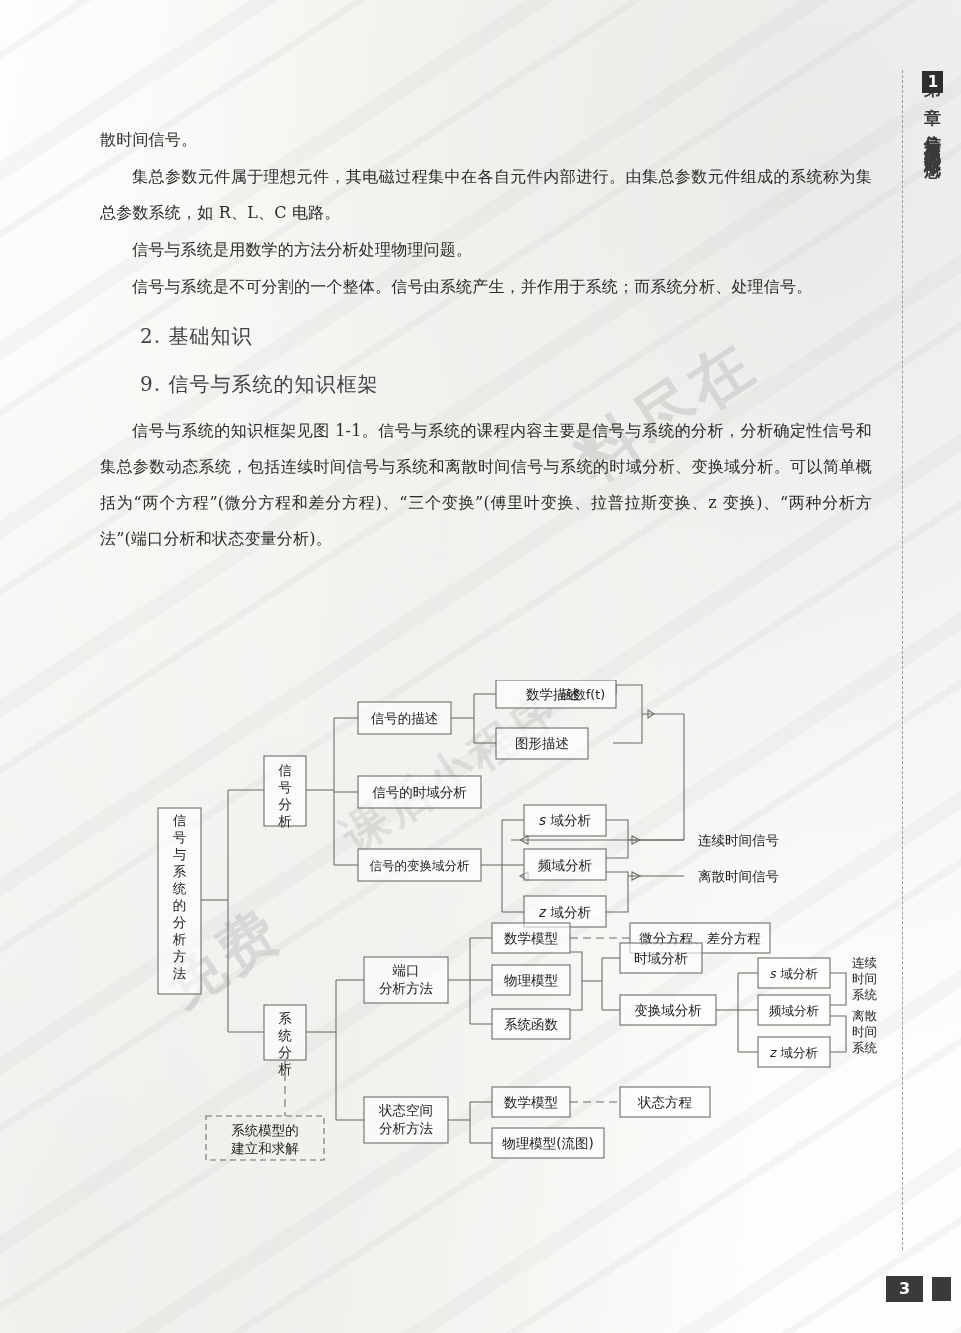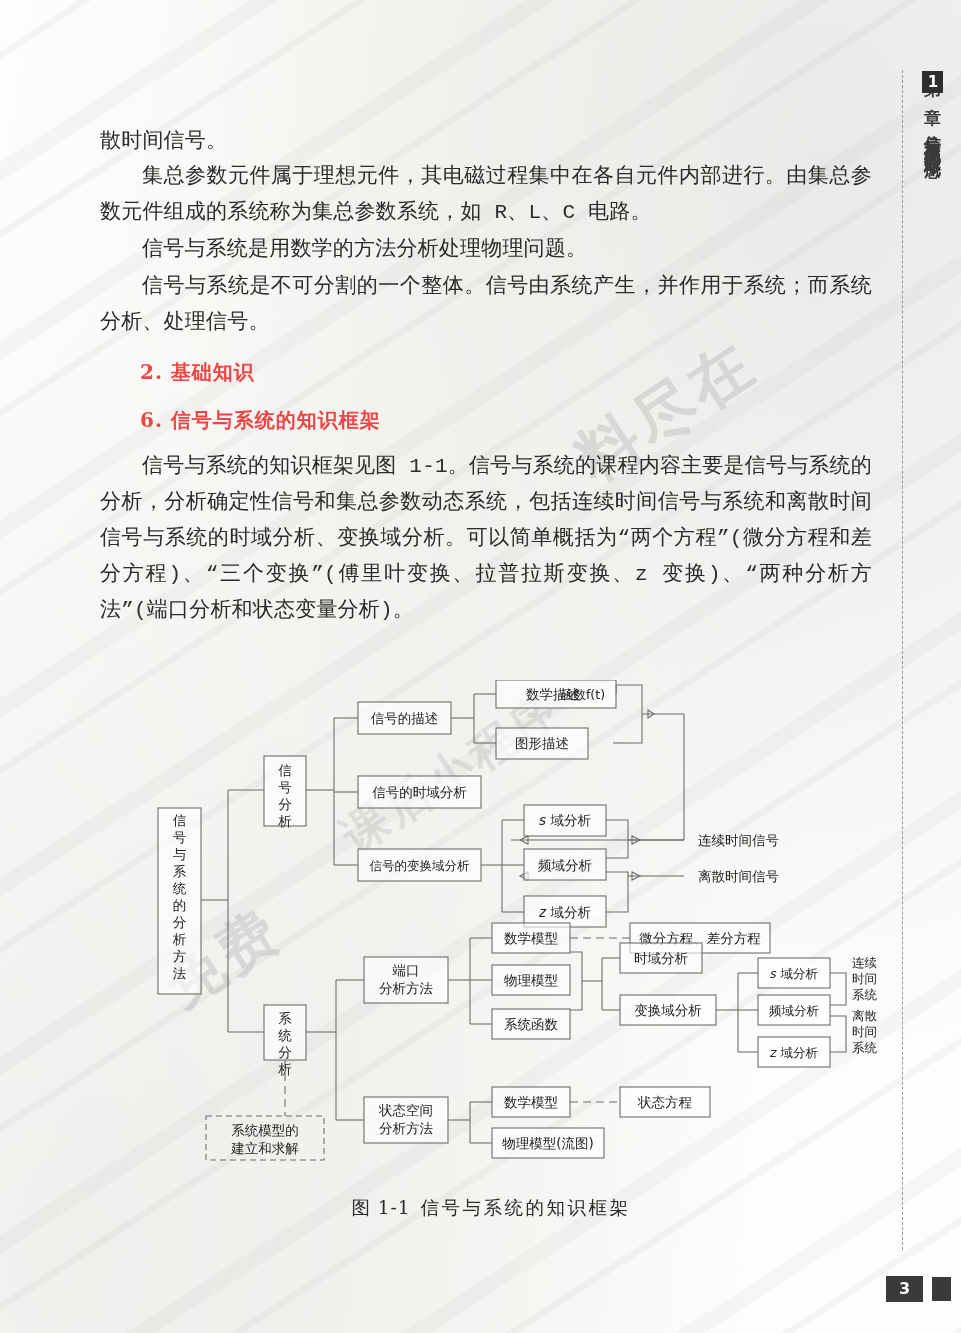--- a/index.html
+++ b/index.html
@@ -124,35 +124,34 @@
 
   
   .col {
     position: absolute;
     left: 100px;
     top: 122px;
     width: 772px;
   }
   p.para {
     margin: 0 0 1px 0;
-    font-size: 21px;
+    font-size: 16px;
     line-height: 36px;
     color: #2b2b29;
     text-align: justify;
     letter-spacing: 0.2px;
   }
-  p.indent { text-indent: 2em; font-family: Liberation Mono, monospace; }
+  p.indent { text-indent: 2em; }
   p.sub {
     margin: 14px 0 12px 0;
     text-indent: 2em;
     font-size: 20px;
     line-height: 34px;
-    color: #ef4444;
+    color: #404040;
     letter-spacing: 1px;
-    font-weight: bold;
   }
 
   
   .figure {
     position: absolute;
     left: 96px;
     top: 680px;
     width: 790px;
     height: 555px;
   }
@@ -209,21 +208,21 @@
   </div>
 
   <div class="col">
     <p class="para">散时间信号。</p>
     <p class="para indent">集总参数元件属于理想元件，其电磁过程集中在各自元件内部进行。由集总参数元件组成的系统称为集总参数系统，如 R、L、C 电路。</p>
     <p class="para indent">信号与系统是用数学的方法分析处理物理问题。</p>
     <p class="para indent">信号与系统是不可分割的一个整体。信号由系统产生，并作用于系统；而系统分析、处理信号。</p>
 
     <p class="sub">2. 基础知识</p>
 
-    <p class="sub">6. 信号与系统的知识框架</p>
+    <p class="sub">9. 信号与系统的知识框架</p>
     <p class="para indent">信号与系统的知识框架见图 1-1。信号与系统的课程内容主要是信号与系统的分析，分析确定性信号和集总参数动态系统，包括连续时间信号与系统和离散时间信号与系统的时域分析、变换域分析。可以简单概括为“两个方程”(微分方程和差分方程)、“三个变换”(傅里叶变换、拉普拉斯变换、z 变换)、“两种分析方法”(端口分析和状态变量分析)。</p>
   </div>
 
   <div class="figure">
     <svg class="diagram" viewBox="0 0 790 510">
 
       <path class="lnk" d="M105 220 L132 220"></path>
       <path class="lnk" d="M132 110 L132 352"></path>
       <path class="lnk" d="M132 110 L168 110"></path>
       <path class="lnk" d="M132 352 L168 352"></path>
@@ -397,18 +396,15 @@
       <text class="lbl" x="435" y="427" text-anchor="middle">数学模型</text>
 
       <rect class="nb" x="396" y="448" width="112" height="30"></rect>
       <text class="lbl" x="452" y="468" text-anchor="middle">物理模型(流图)</text>
 
       <rect class="nb" x="524" y="407" width="90" height="30"></rect>
       <text class="lbl" x="569" y="427" text-anchor="middle">状态方程</text>
 
     </svg>
 
-    <div class="fig-cap">
-      <span class="cap-lbl">图 1-1</span><span>信号与系统的知识框架</span>
-    </div>
   </div>
 
 </div>
 
 </body></html>

